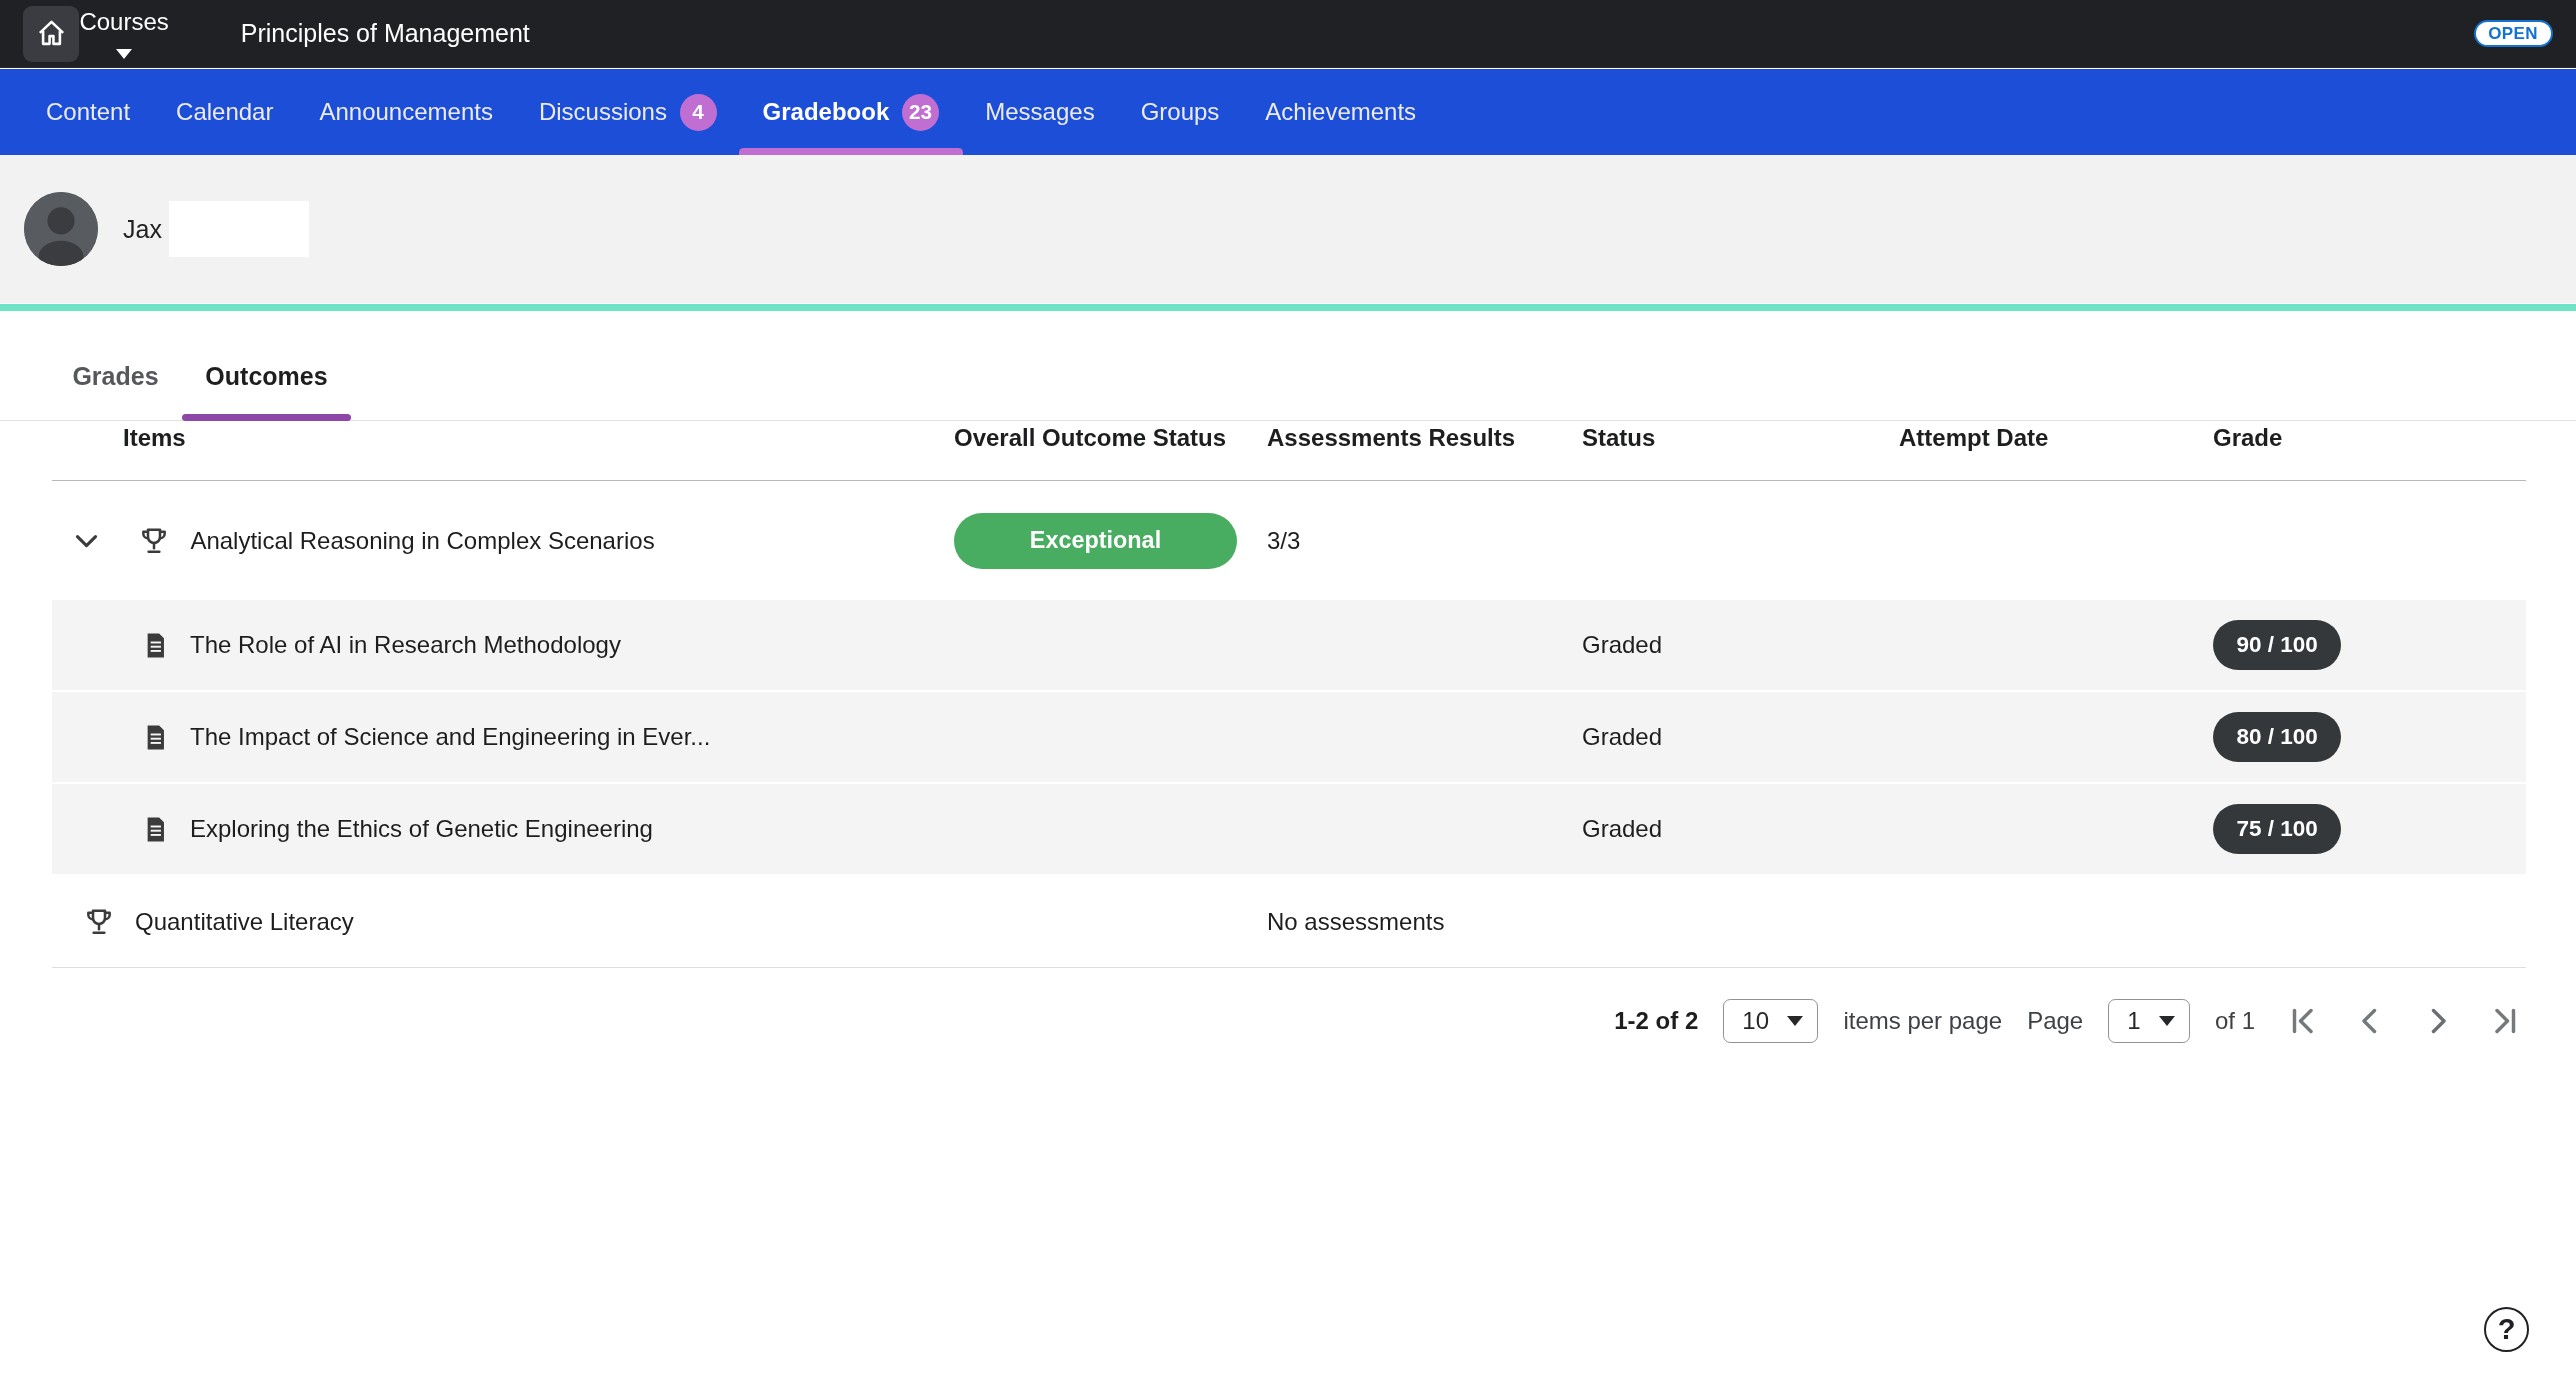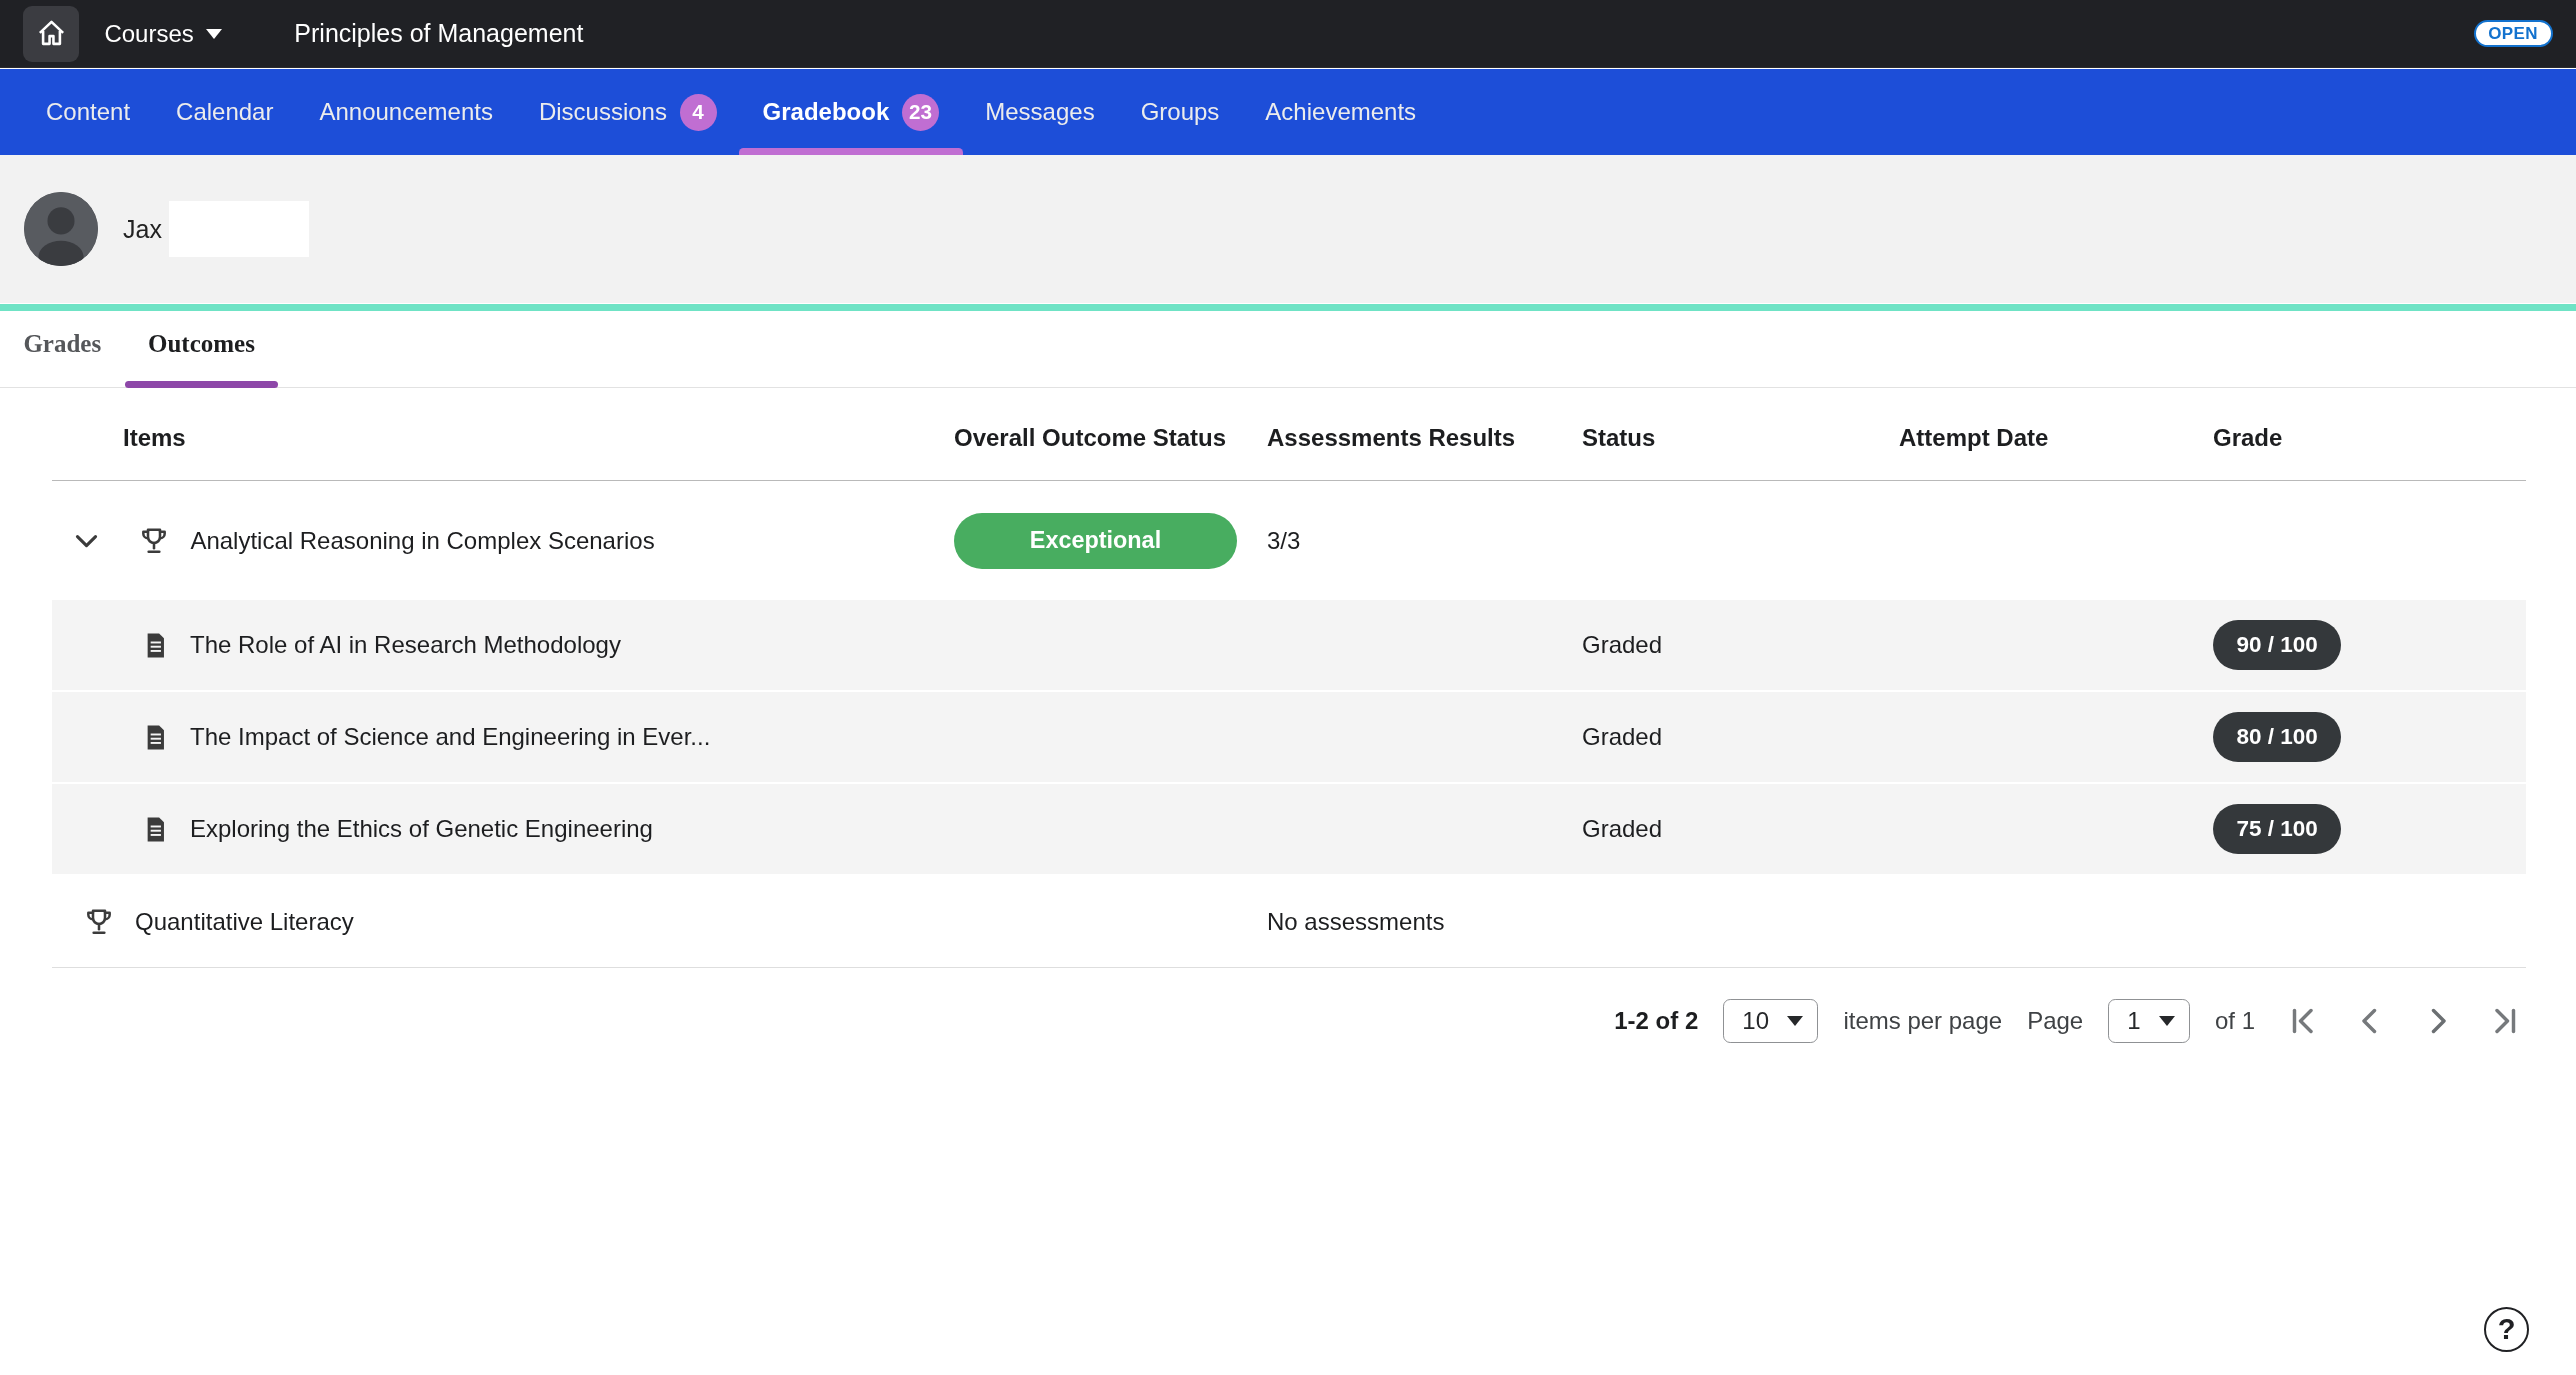--- a/index.html
+++ b/index.html
@@ -5,22 +5,22 @@
   * { margin:0; padding:0; box-sizing:border-box; }
   html,body { background:#fff; }
   body { font-family:"Liberation Sans", sans-serif; }
   .page { position:relative; width:2576px; height:1375px; background:#fff; overflow:hidden; }
 
   
   .topbar { position:absolute; top:0; left:0; right:0; height:68px; background:#202125;
             display:flex; align-items:center; border-bottom:0.9px solid rgba(255,255,255,0.05); }
   .home-btn { width:56px; height:56px; margin-left:23.4px; background:#3b3c41; border:none;
               border-radius:9px; display:flex; align-items:center; justify-content:center; cursor:pointer; }
-  .courses-btn { margin-left:25px; background:none; border:none; color:#fff; font-size:24px;
-                 font-family:inherit; display:flex; align-items:center; gap:12.6px; cursor:pointer; }
+  .courses-btn { background:none; border:none; color:#fff; font-size:24px;
+                 font-family:inherit; display:flex; align-items:center; gap:12.6px; cursor:pointer;flex-direction:column; }
   .caret-down { width:0; height:0; border-left:8px solid transparent; border-right:8px solid transparent;
                 border-top:10px solid #fff; }
   .course-title { margin-left:72px; color:#fff; font-size:25px; }
   .open-badge { margin-left:auto; margin-right:23.4px; border:2.7px solid #1372ce; color:#1372ce;
                 background:#fff; font-weight:700; font-size:17px; padding:1.8px 12.6px;
                 border-radius:898px; letter-spacing:0.4px; }
 
   
   .navbar { position:absolute; top:69px; left:0; right:0; height:86px; background:#1d4ed8;
             display:flex; align-items:stretch; padding-left:46px; gap:46px; }
@@ -37,22 +37,22 @@
   .profile-band { position:absolute; top:155px; left:0; right:0; height:148px; background:#f2f2f2;
                   display:flex; align-items:center; }
   .avatar { width:74px; height:74px; border-radius:50%; margin-left:24px; background:#585b60;
             overflow:hidden; flex:none; }
   .profile-name { margin-left:25px; font-size:25px; color:#222; }
   .redaction { width:140px; height:56px; background:#fff; margin-left:7.2px; }
 
   .teal-line { position:absolute; top:304px; left:0; right:0; height:7.2px; background:#6fe3c5; }
 
   
-  .tabbar { position:absolute; top:311px; left:0; right:0; height:77px; background:#fff;
-            display:flex; align-items:flex-end; border-bottom:0.9px solid #e2e2e2;font-family:Liberation Serif, serif; }
+  .tabbar { position:absolute; top:311px; left:0; right:0; height:110px; background:#fff;
+            display:flex; align-items:flex-end; padding-left:49px; border-bottom:0.9px solid #e2e2e2; }
   .tab { font-size:25px; color:#55575a; font-weight:600; padding:0 23.4px 29px; position:relative;
          background:none; border:none; font-family:inherit; cursor:pointer; }
   .tab.active { color:#1d1e20; font-weight:700; }
   .tab.active::after { content:""; position:absolute; left:0; right:0; bottom:-0.9px; height:7.2px;
                        background:#8d47a8; border-radius:3.6px; }
 
   
   .table { position:absolute; top:396px; left:52px; width:2474px; }
   .grid-row { display:grid; grid-template-columns:902px 313px 315px 317px 314px 1fr; align-items:center; }
   .thead { height:85px; font-weight:700; font-size:24px; color:#1d1e20; border-bottom:1.8px solid #b9b9b9; }

